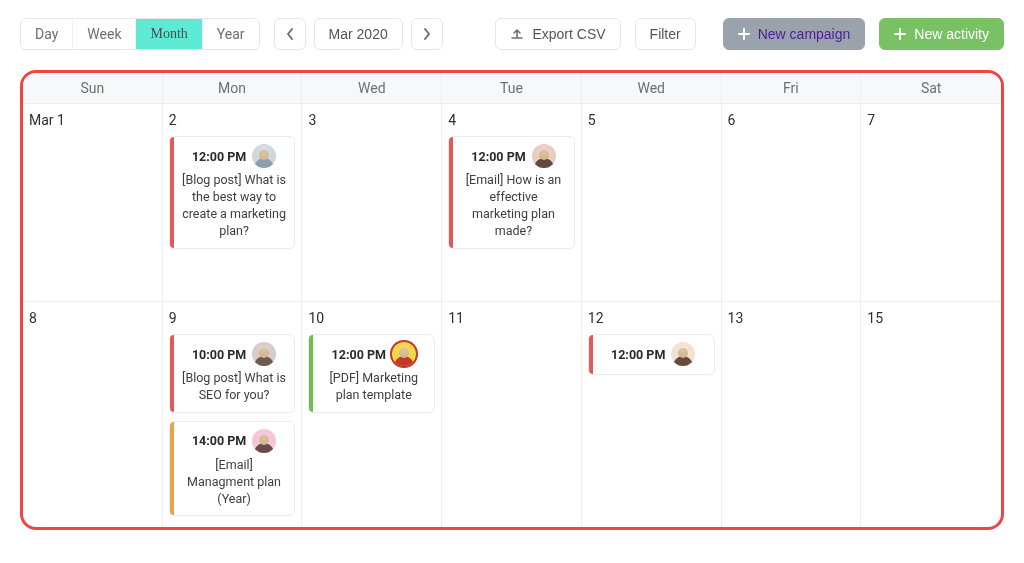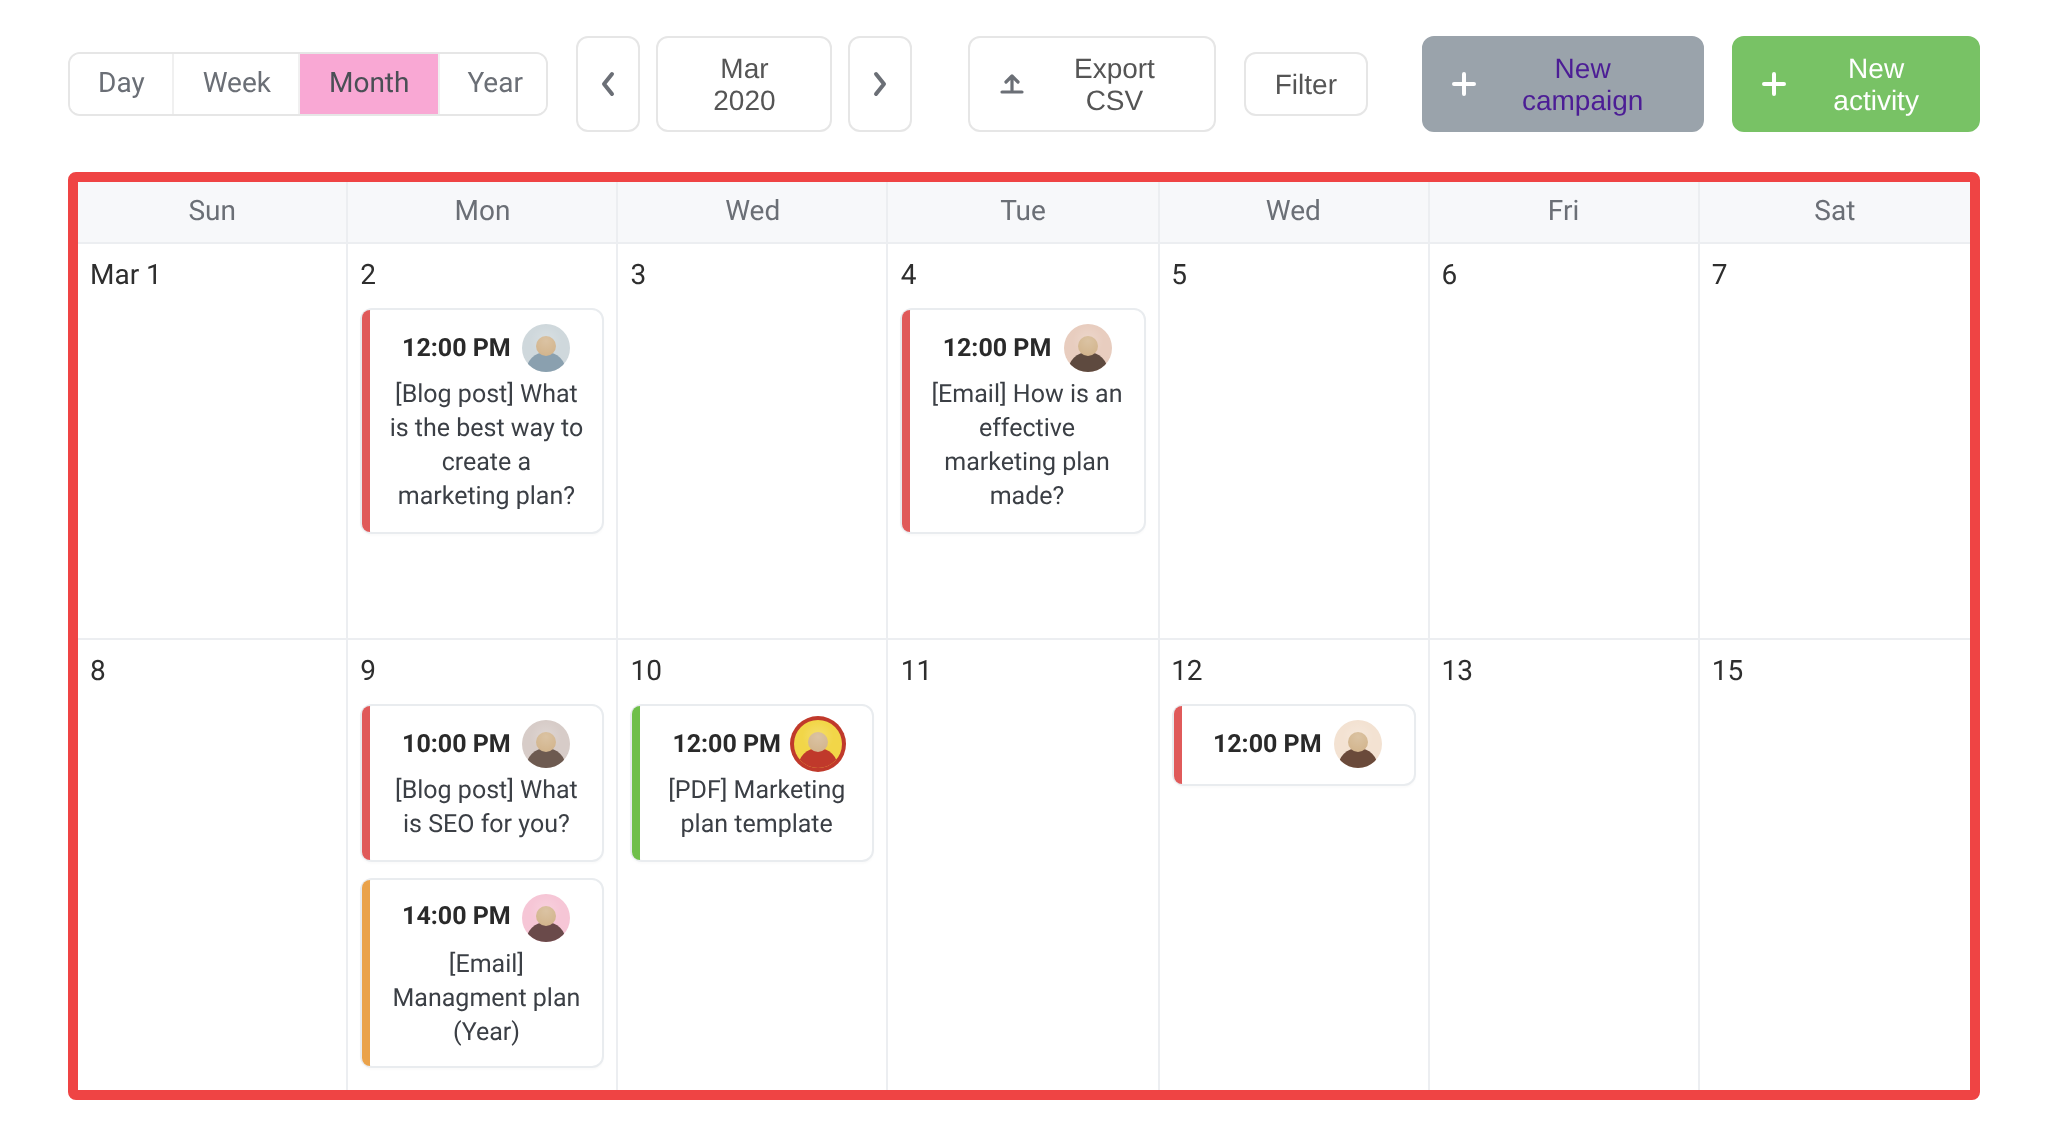--- a/index.html
+++ b/index.html
@@ -1,44 +1,44 @@
 <!DOCTYPE html>
 <html><head>
 <meta charset="utf-8">
 <style>
   * { box-sizing: border-box; margin: 0; padding: 0; }
   html, body { font-family: -apple-system, BlinkMacSystemFont, "Segoe UI", Roboto, Arial, sans-serif; background: #fff; color: #333; }
-  .page { width: 1024px; height: 563px; padding: 18px 34px; }
+  .page { width: 1024px; height: 563px; padding: 18px 20px; }
 
   
   .toolbar { display: flex; align-items: center; gap: 14px; }
   .segmented {
     display: inline-flex; border: 1px solid #e6e6e6; border-radius: 6px; overflow: hidden;
   }
   .segmented .seg {
     padding: 7px 14px; font-size: 14px; color: #6b6f76; cursor: pointer; background: #fff;
     border-right: 1px solid #f0f0f0;
   }
   .segmented .seg:last-child { border-right: none; }
-  .segmented .seg.active { background: #f9a8d4; color: #4a4f55; }
+  .segmented .seg.active { background: #5eead4; color: #4a4f55; font-family: Liberation Serif, serif; }
 
   .nav-group { display: inline-flex; gap: 8px; }
   .btn {
     border: 1px solid #e6e6e6; background: #fff; border-radius: 6px;
     padding: 7px 14px; font-size: 14px; color: #555; cursor: pointer;
     display: inline-flex; align-items: center; gap: 8px;
   }
   .btn.icon-only { padding: 7px 10px; }
   .spacer { flex: 1 1 auto; }
   .btn.primary-grey { background: #9aa3ab; color: #4c1d95; border-color: #9aa3ab; margin-left: 13px; }
   .btn.primary-green { background: #78c265; color: #fff; border-color: #78c265; }
   .icon { display: inline-flex; }
 
   
-  .calendar { margin-top: 20px; border: 5px solid #ef4444; border-radius: 4px; overflow: hidden; }
+  .calendar { margin-top: 20px; border: 3px solid #ef4444; border-radius: 16px; overflow: hidden; }
   .weekday-row {
     display: grid; grid-template-columns: repeat(7, 1fr);
     background: #f7f8fa; color: #6b6f76; font-size: 14px;
   }
   .weekday { text-align: center; padding: 7px 0; border-right: 1px solid #eceef1; }
   .weekday:last-child { border-right: none; }
 
   .week-row { display: grid; grid-template-columns: repeat(7, 1fr); }
   .day-cell {
     border-top: 1px solid #eceef1; border-right: 1px solid #eceef1;

